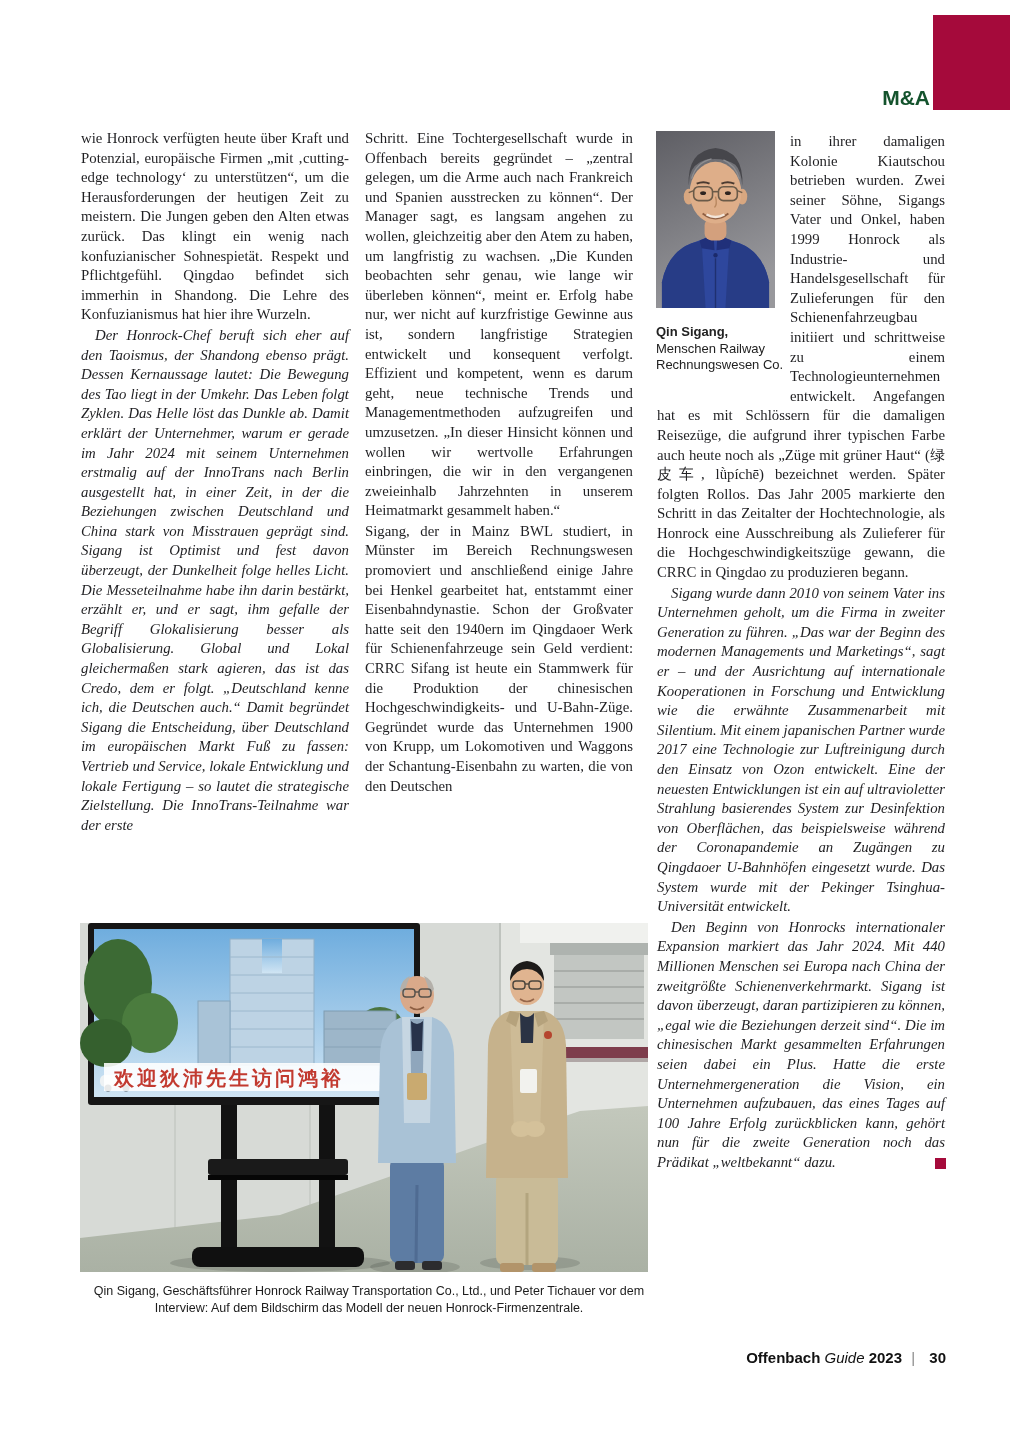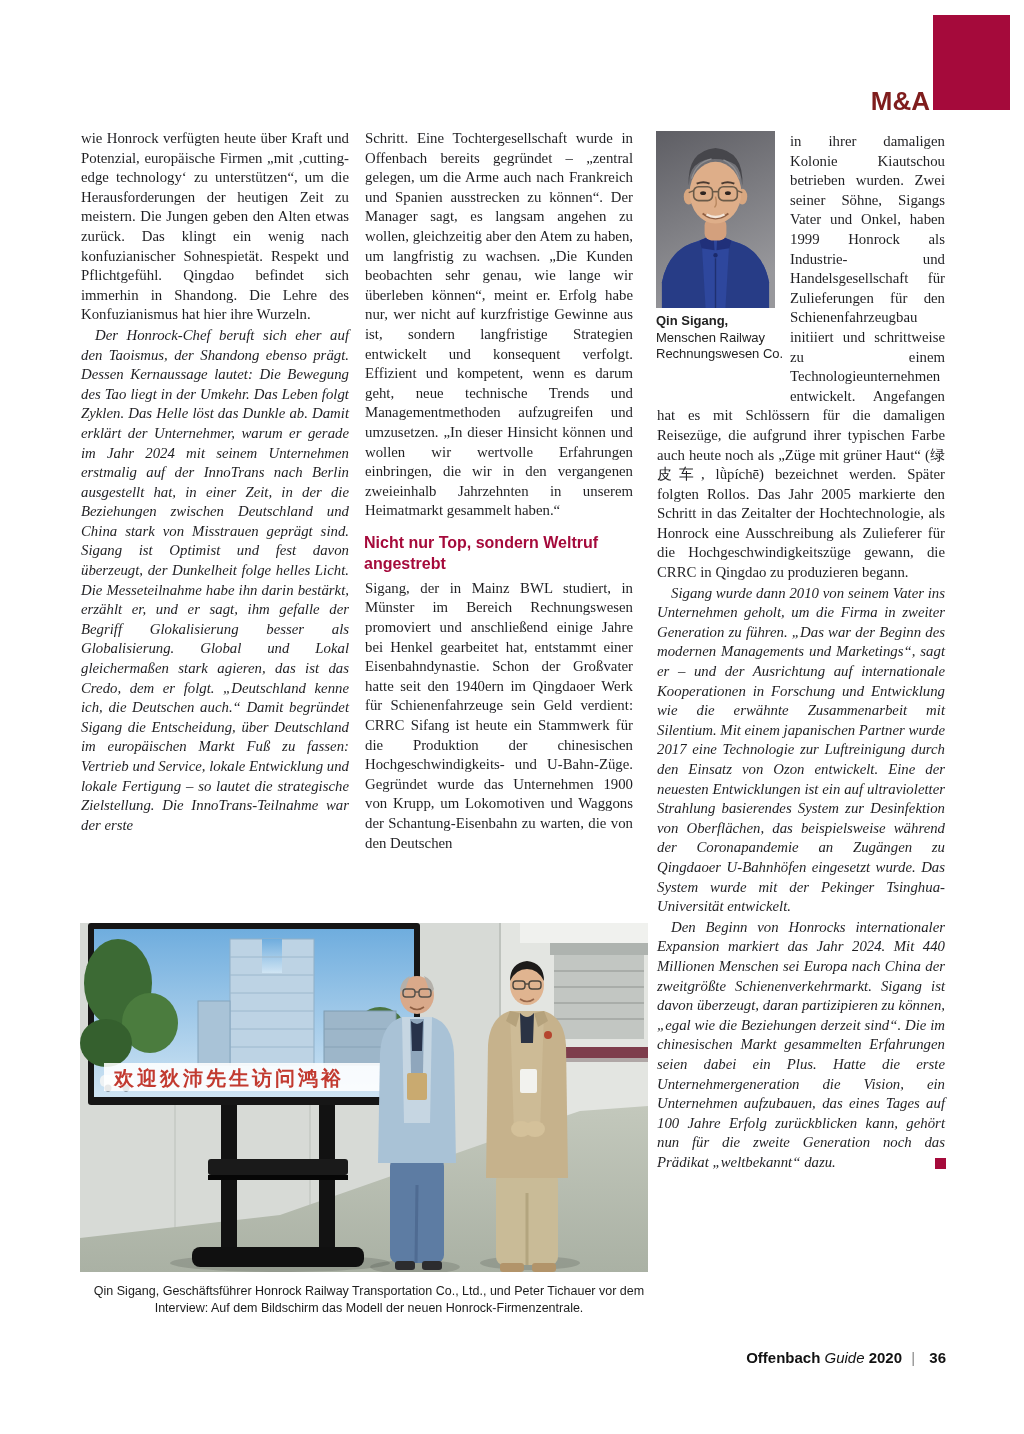--- a/index.html
+++ b/index.html
@@ -1,38 +1,38 @@
 <!DOCTYPE html>
 <html lang="de"><head>
 <meta charset="utf-8">
 <style>
   html,body{margin:0;padding:0;background:#ffffff;}
   .page{position:relative;width:1024px;height:1434px;background:#ffffff;overflow:hidden;
         font-family:"Liberation Serif","DejaVu Serif",serif;color:#1f1f22;}
   
   .section-label{position:absolute;top:86px;right:94px;
         font-family:"Liberation Sans","DejaVu Sans",sans-serif;font-weight:bold;
-        font-size:26px;color:#7f1d1d;}
+        font-size:21px;color:#14532d;}
   .corner-block{position:absolute;left:933px;top:15px;width:77px;height:95px;background:#a50a3b;}
   
   .col{position:absolute;top:128px;font-size:14.8px;line-height:19.6px;text-align:justify;
        hyphens:auto;-webkit-hyphens:auto;}
   .col p{margin:1px;}
   .col p.indent{text-indent:14px;font-style:italic;}
   .col1{left:80px;width:270px;}
   .col2{left:364px;width:270px;}
   .col3{left:656px;width:290px;top:131px;}
   .subhead{font-family:"Liberation Sans","DejaVu Sans",sans-serif;font-weight:bold;
            font-size:16px;line-height:21px;color:#a50a3b;text-align:left;
            margin:11px 0 5px 0 !important;}
   
   .portrait-float{float:left;width:134px;height:262px;}
   .portrait-photo{width:119px;height:177px;display:block;}
   .portrait-caption{font-family:"Liberation Sans","DejaVu Sans",sans-serif;
-                    font-size:13px;line-height:16.5px;text-align:left;margin-top:5px;color:#222;}
+                    font-size:13px;line-height:16.5px;text-align:left;margin-top:16px;color:#222;}
   .portrait-caption .cap-name{font-weight:bold;}
   
   .endmark{display:block;width:11px;height:11px;background:#a50a3b;margin:-15px 0 0 auto;}
   
   .interview-photo{position:absolute;left:80px;top:923px;width:568px;height:349px;}
   .photo-caption{position:absolute;left:80px;top:1283px;width:578px;
                  font-family:"Liberation Sans","DejaVu Sans",sans-serif;
                  font-size:12.5px;line-height:16.5px;color:#1c1c1c;text-align:center;}
   
   .footer{position:absolute;top:1349px;right:78px;
@@ -49,21 +49,20 @@
   <div class="section-label">M&amp;A</div>
   <div class="corner-block"></div>
 
   <div class="col col1">
     <p>wie Honrock verfügten heute über Kraft und Potenzial, europäische Firmen „mit ‚cutting-edge technology‘ zu unterstützen“, um die Herausforderungen der heutigen Zeit zu meistern. Die Jungen geben den Alten etwas zurück. Das klingt ein wenig nach konfuzianischer Sohnespietät. Respekt und Pflichtgefühl. Qingdao befindet sich immerhin in Shandong. Die Lehre des Konfuzianismus hat hier ihre Wurzeln.</p>
     <p class="indent">Der Honrock-Chef beruft sich eher auf den Taoismus, der Shandong ebenso prägt. Dessen Kernaussage lautet: Die Bewegung des Tao liegt in der Umkehr. Das Leben folgt Zyklen. Das Helle löst das Dunkle ab. Damit erklärt der Unternehmer, warum er gerade im Jahr 2024 mit seinem Unternehmen erstmalig auf der InnoTrans nach Berlin ausgestellt hat, in einer Zeit, in der die Beziehungen zwischen Deutschland und China stark von Misstrauen geprägt sind. Sigang ist Optimist und fest davon überzeugt, der Dunkelheit folge helles Licht. Die Messeteilnahme habe ihn darin bestärkt, erzählt er, und er sagt, ihm gefalle der Begriff Glokalisierung besser als Globalisierung. Global und Lokal gleichermaßen stark agieren, das ist das Credo, dem er folgt. „Deutschland kenne ich, die Deutschen auch.“ Damit begründet Sigang die Entscheidung, über Deutschland im europäischen Markt Fuß zu fassen: Vertrieb und Service, lokale Entwicklung und lokale Fertigung – so lautet die strategische Zielstellung. Die InnoTrans-Teilnahme war der erste</p>
   </div>
 
   <div class="col col2">
     <p>Schritt. Eine Tochtergesellschaft wurde in Offenbach bereits gegründet – „zentral gelegen, um die Arme auch nach Frankreich und Spanien ausstrecken zu können“. Der Manager sagt, es langsam angehen zu wollen, gleichzeitig aber den Atem zu haben, um langfristig zu wachsen. „Die Kunden beobachten sehr genau, wie lange wir überleben können“, meint er. Erfolg habe nur, wer nicht auf kurzfristige Gewinne aus ist, sondern langfristige Strategien entwickelt und konsequent verfolgt. Effizient und kompetent, wenn es darum geht, neue technische Trends und Managementmethoden aufzugreifen und umzusetzen. „In dieser Hinsicht können und wollen wir wertvolle Erfahrungen einbringen, die wir in den vergangenen zweieinhalb Jahrzehnten in unserem Heimatmarkt gesammelt haben.“</p>
-    <p class="subhead">Nicht nur Top, sondern Weltruf angestrebt</p>
     <p>Sigang, der in Mainz BWL studiert, in Münster im Bereich Rechnungswesen promoviert und anschließend einige Jahre bei Henkel gearbeitet hat, entstammt einer Eisenbahndynastie. Schon der Großvater hatte seit den 1940ern im Qingdaoer Werk für Schienenfahrzeuge sein Geld verdient: CRRC Sifang ist heute ein Stammwerk für die Produktion der chinesischen Hochgeschwindigkeits- und U-Bahn-Züge. Gegründet wurde das Unternehmen 1900 von Krupp, um Lokomotiven und Waggons der Schantung-Eisenbahn zu warten, die von den Deutschen</p>
   </div>
 
   <div class="col col3">
     <div class="portrait-float">
       <svg class="portrait-photo" viewBox="0 0 120 178" preserveAspectRatio="none">
         <defs>
           <linearGradient id="pbg" x1="0" y1="0" x2="0.3" y2="1">
             <stop offset="0" stop-color="#5e5e64"></stop>
               <stop offset="1" stop-color="#98989c"></stop>
@@ -231,18 +230,18 @@
       <ellipse cx="441" cy="206" rx="10" ry="8" fill="#d4c19a"></ellipse>
       <ellipse cx="455" cy="206" rx="10" ry="8" fill="#d4c19a"></ellipse>
     </g>
   </svg>
 
   <div class="photo-caption">Qin Sigang, Geschäftsführer Honrock Railway Transportation Co., Ltd., und Peter Tichauer vor dem Interview: Auf dem Bildschirm das Modell der neuen Honrock-Firmenzentrale.</div>
 
   <div class="footer">
     <span class="f-bold">Offenbach</span>
     <span class="f-italic">Guide</span>
-    <span class="f-bold">2020</span>
+    <span class="f-bold">2023</span>
     <span class="f-sep">|</span>
-    <span class="f-bold">36</span>
+    <span class="f-bold">30</span>
   </div>
 
 </div>
 
 </body></html>

